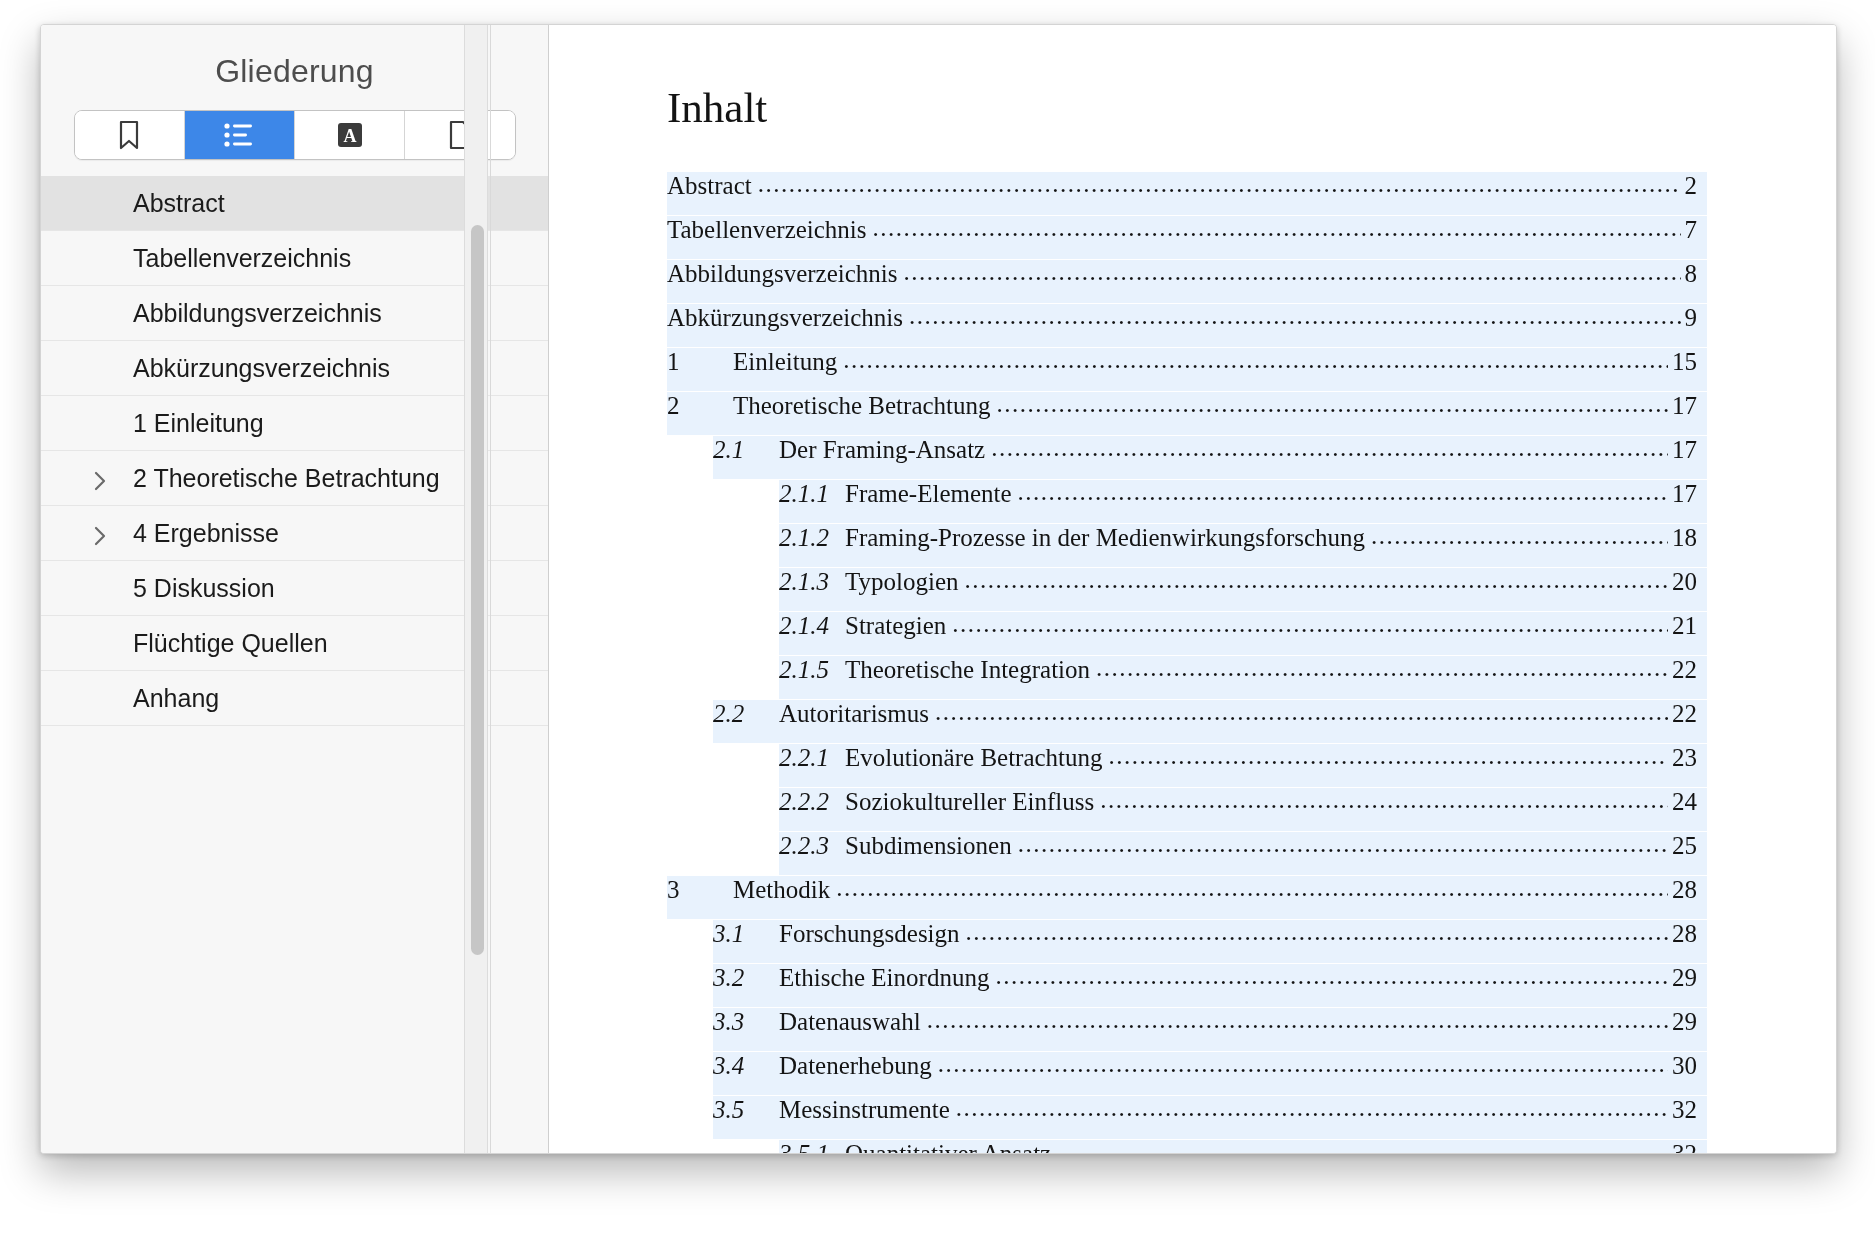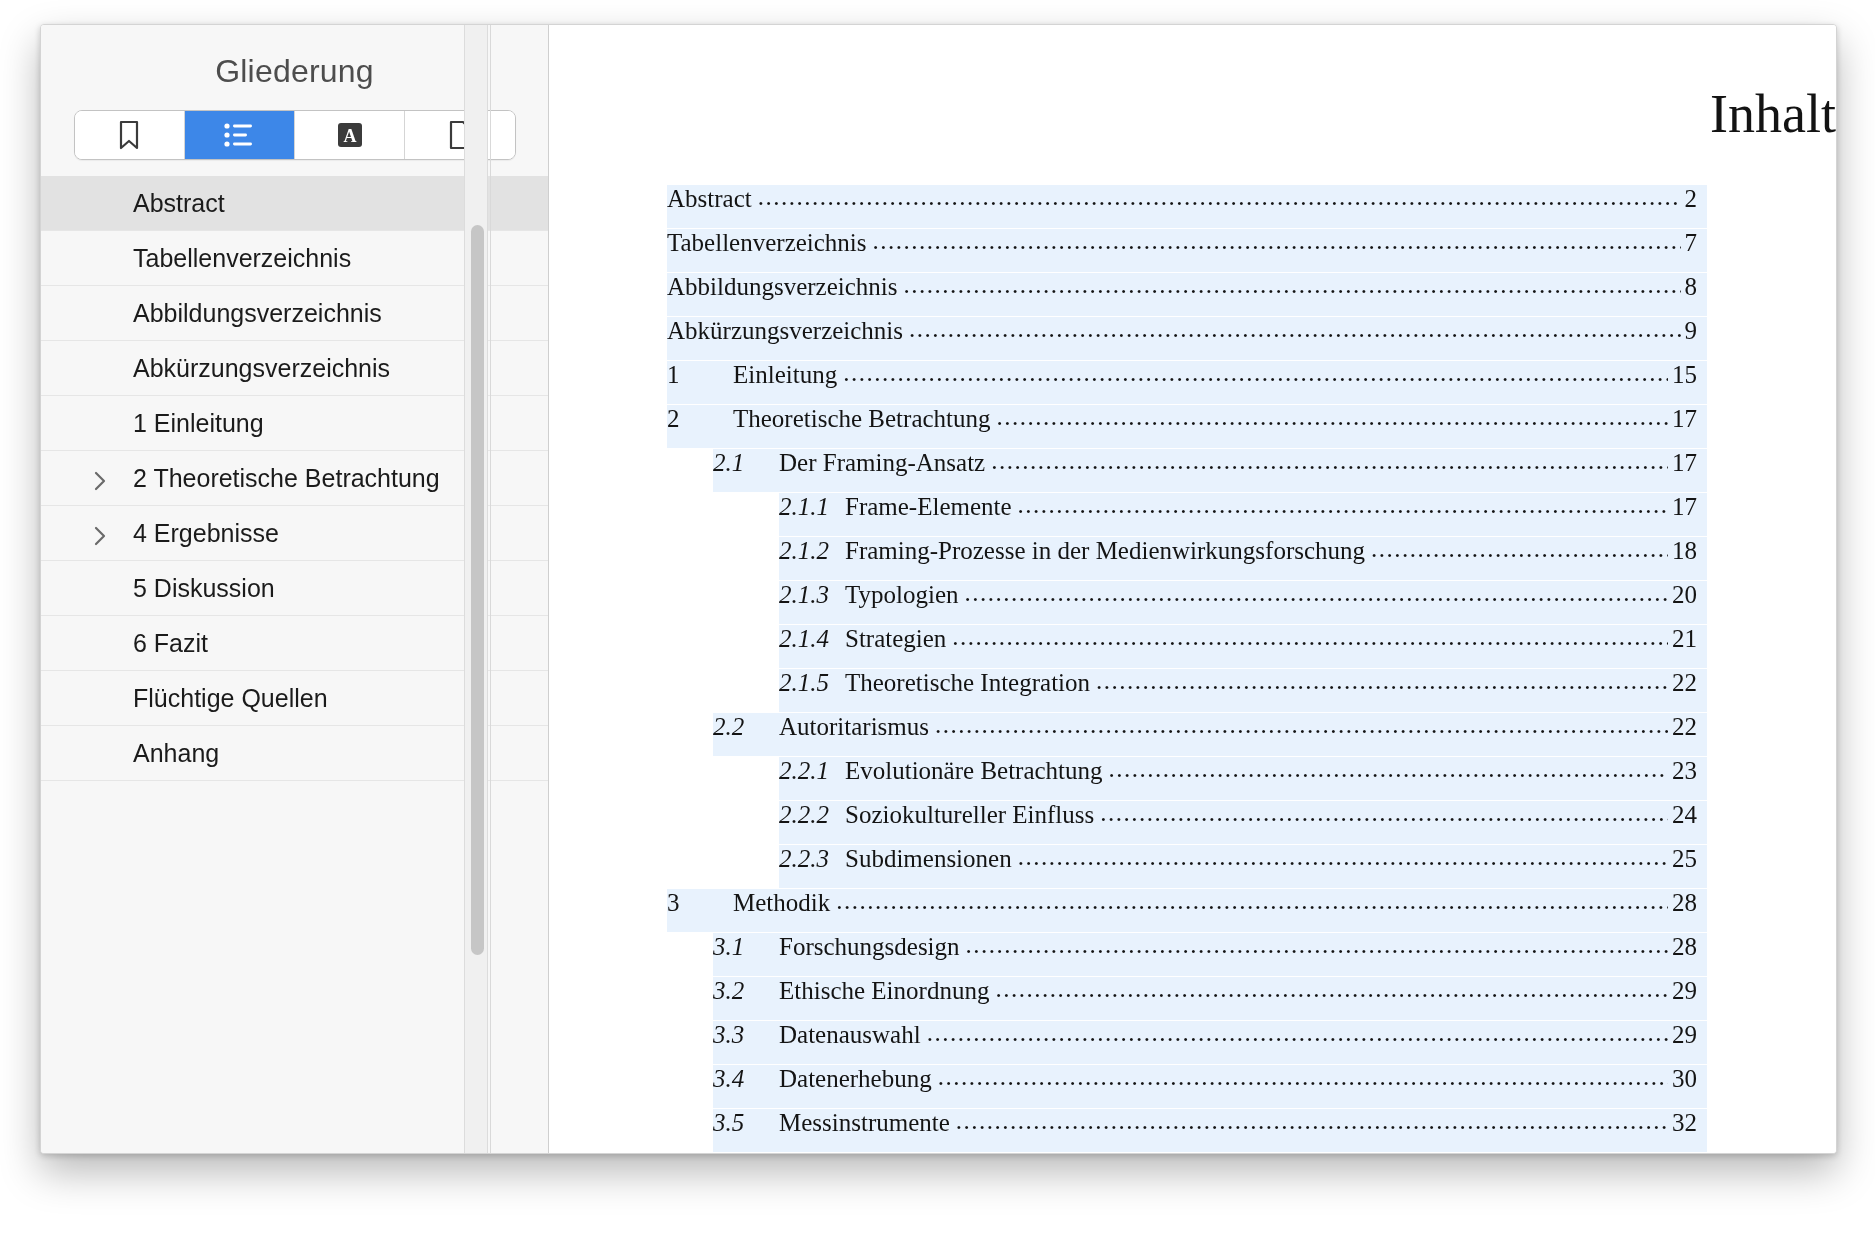--- a/index.html
+++ b/index.html
@@ -135,24 +135,23 @@
   #docpane {
     flex: 1 1 auto;
     background: #ffffff;
     position: relative;
     overflow: hidden;
     padding: 40px 0 0 0;
   }
 
   #doc-title {
     font-family: "Liberation Serif", serif;
-    font-size: 54px;
+    font-size: 43px;
     color: #131313;
     margin: 18px 0 40px 118px;
-    text-align: right;
   }
 
   #toc {
     margin-left: 118px;
     width: 1040px;
     font-family: "Liberation Serif", serif;
     font-size: 25px;
     color: #141414;
   }
   .toc-row {
@@ -265,23 +264,20 @@
           <svg width="14" height="20" viewBox="0 0 14 20" aria-hidden="true">
             <path d="M3 2 L11 10 L3 18" fill="none" stroke="#6a6a6a" stroke-width="2.2" stroke-linecap="round" stroke-linejoin="round"></path>
           </svg>
         </span>
         <span>4 Ergebnisse</span>
       </li>
       <li class="outline-item">
         <span>5 Diskussion</span>
       </li>
       <li class="outline-item">
-        <span>6 Fazit</span>
-      </li>
-      <li class="outline-item">
         <span>Flüchtige Quellen</span>
       </li>
       <li class="outline-item">
         <span>Anhang</span>
       </li>
     </ul>
 
     <div id="sidebar-inner-divider"></div>
     <div id="sidebar-scroll-track"></div>
     <div id="sidebar-scroll-thumb"></div>

